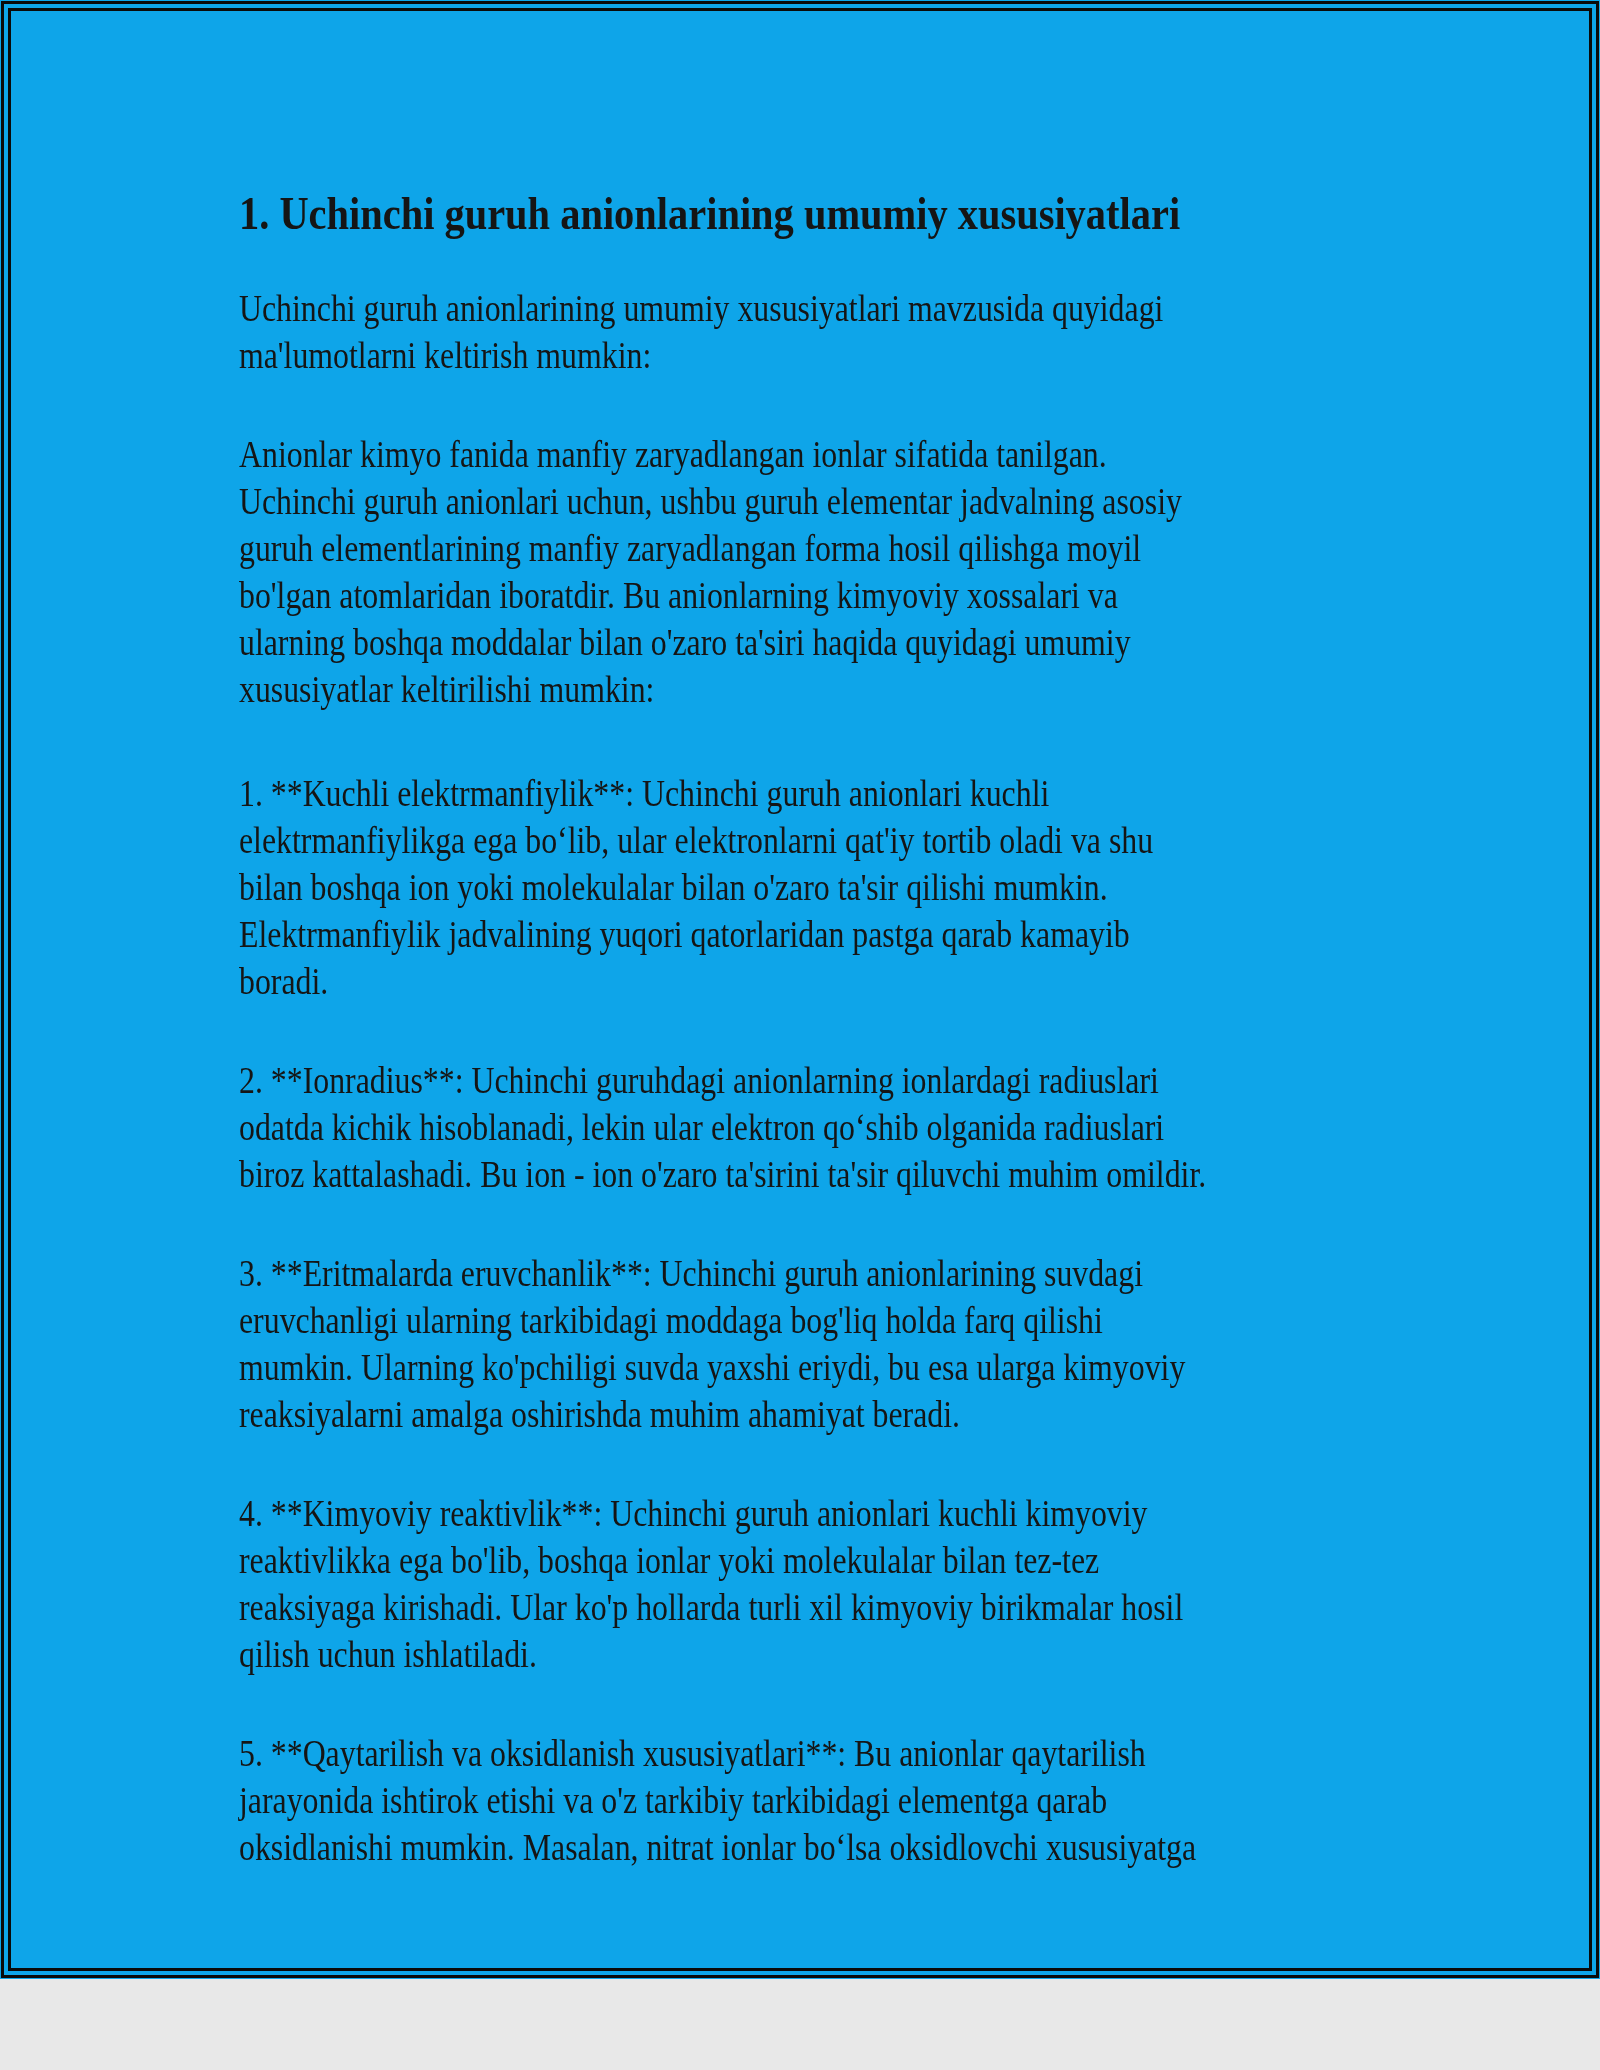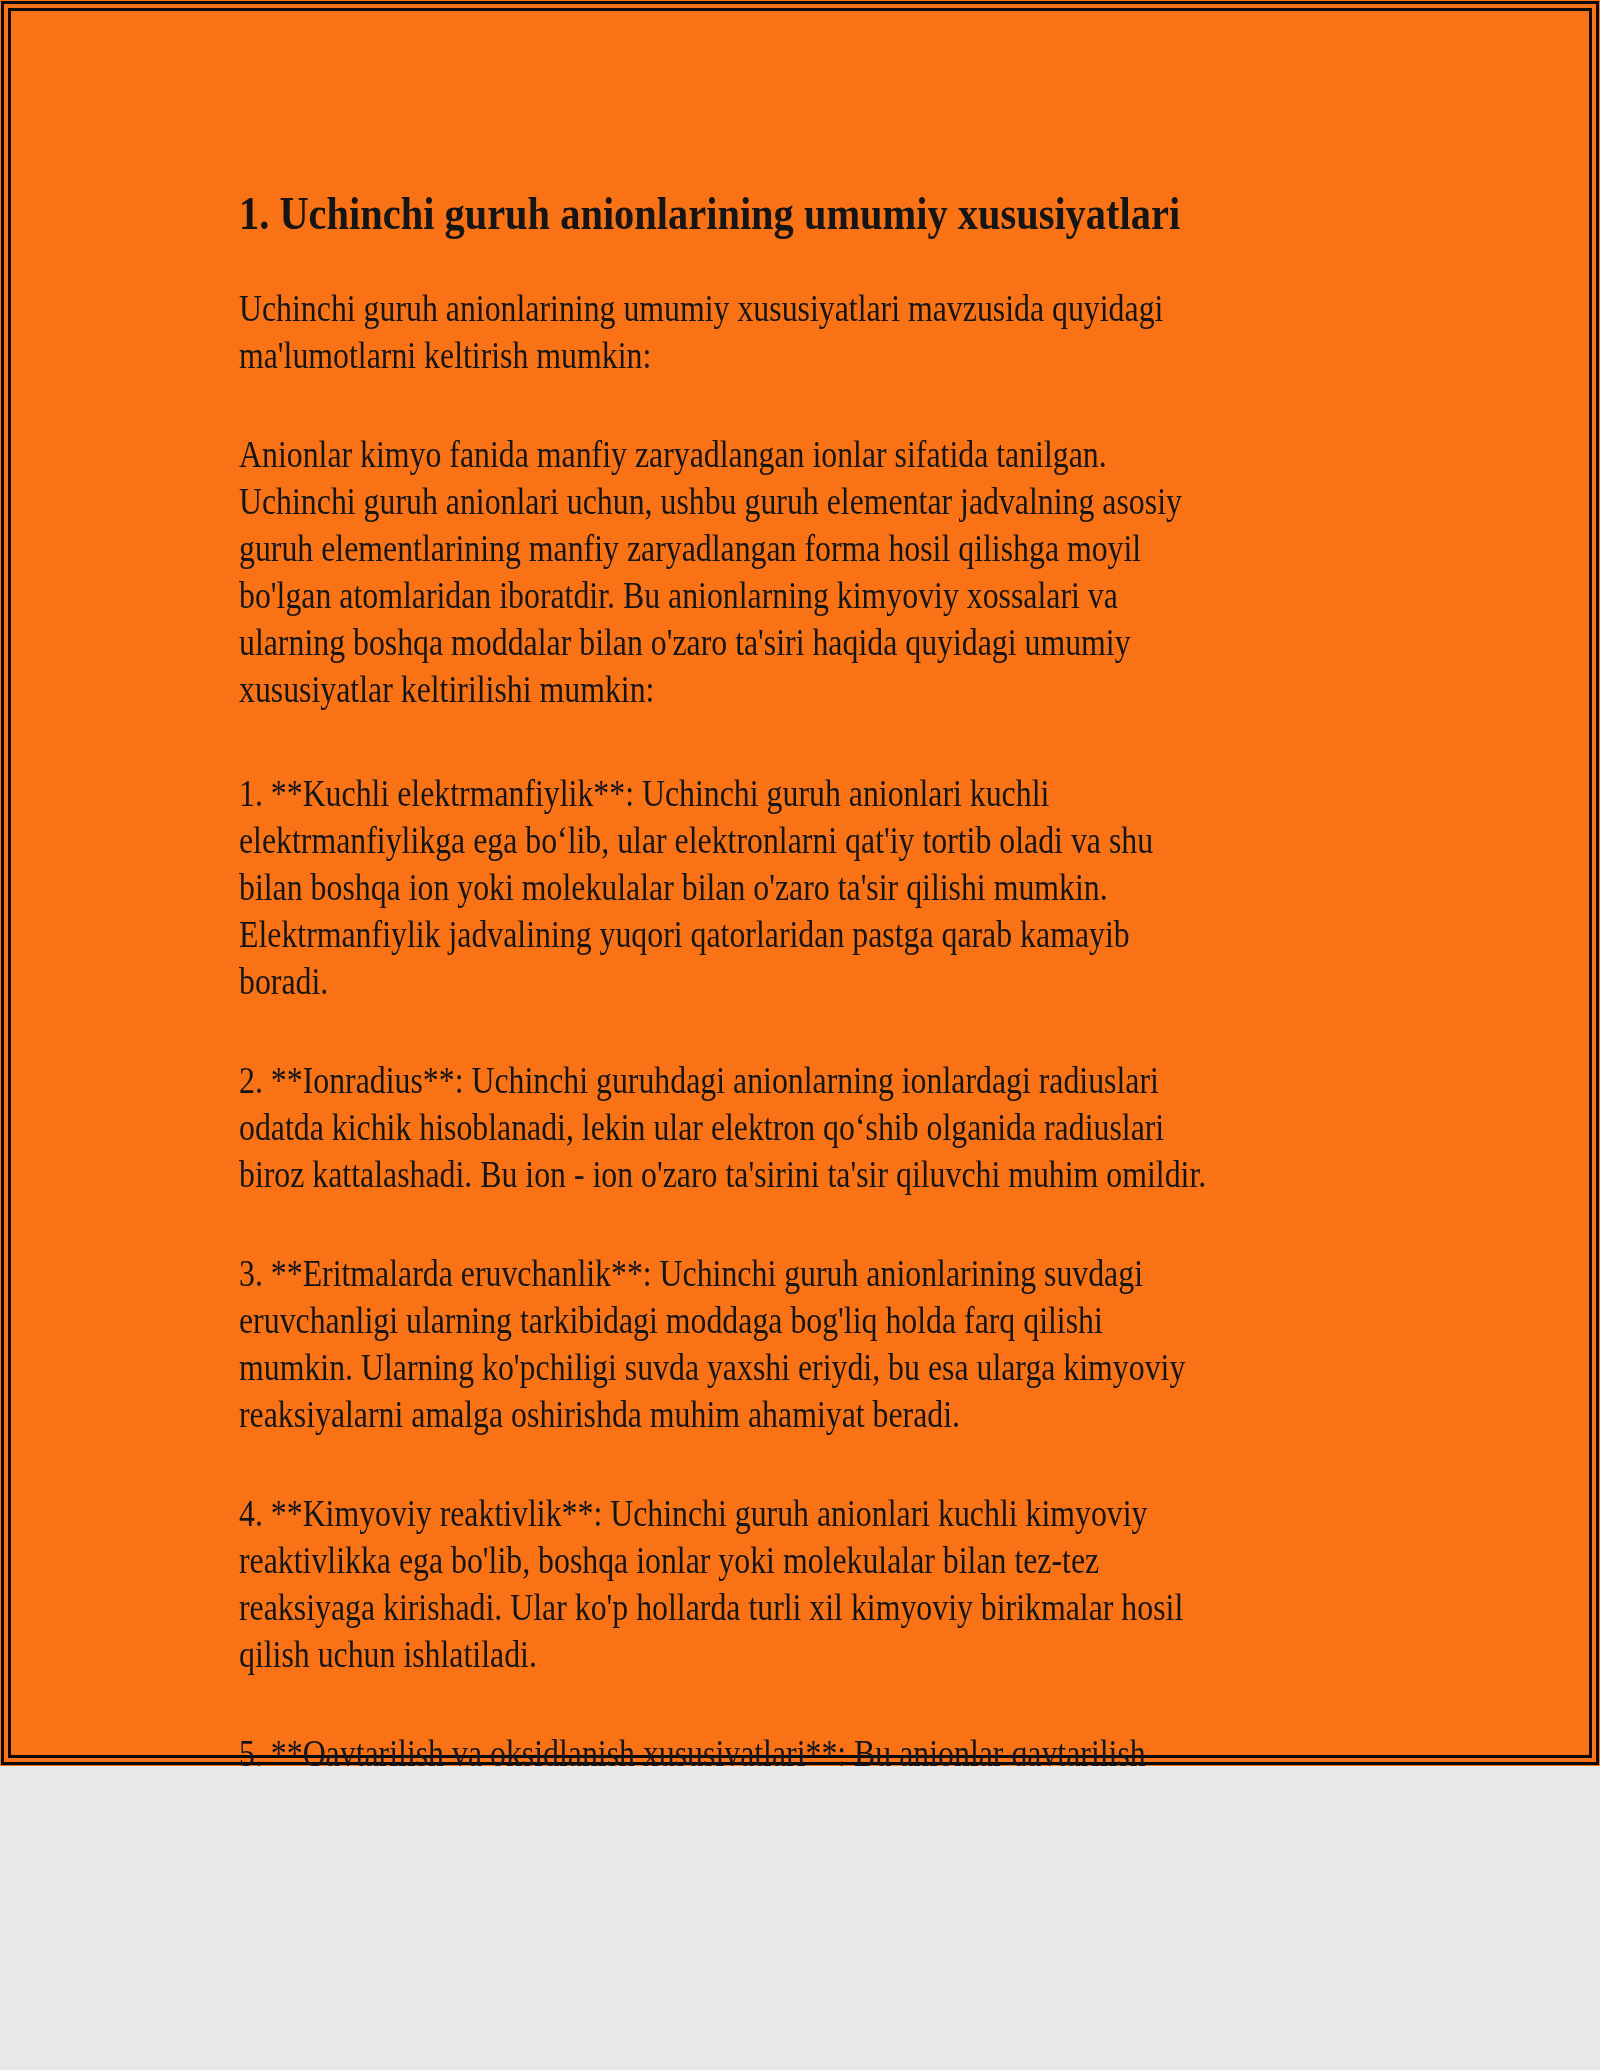--- a/index.html
+++ b/index.html
@@ -3,22 +3,22 @@
 <meta charset="utf-8">
 <style>
   html, body {
     margin: 0;
     padding: 0;
     background: #e8e8e8;
   }
   .page {
     position: relative;
     width: 1600px;
-    height: 1766px;
-    background: #f97316;
+    height: 1979px;
+    background: #0ea5e9;
     font-family: "Liberation Serif", "DejaVu Serif", serif;
     color: #151515;
     overflow: hidden;
   }
   .frame-outer {
     position: absolute;
     inset: 1px;
     border: 3px solid #0a0a0a;
     pointer-events: none;
   }

